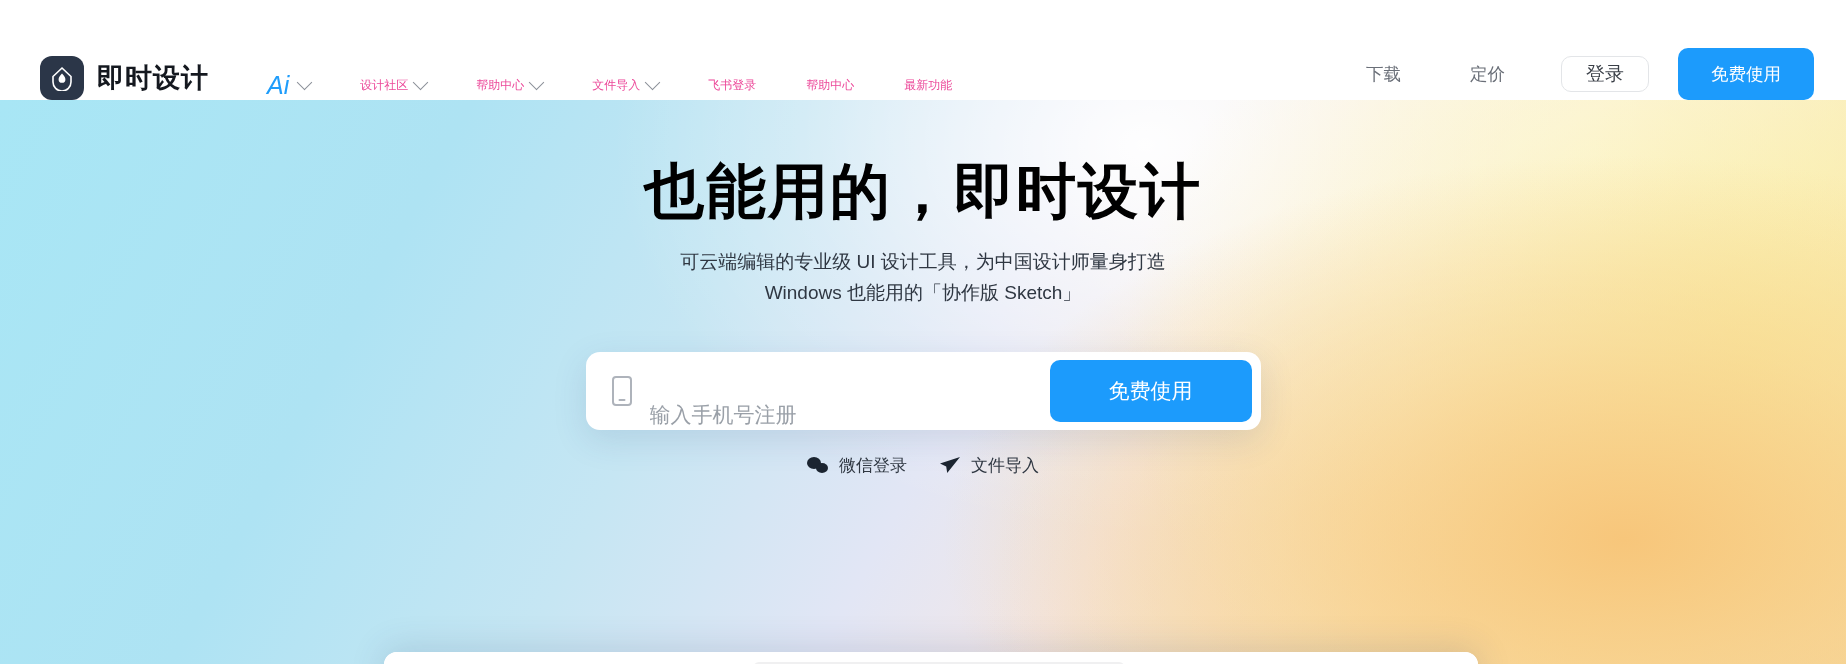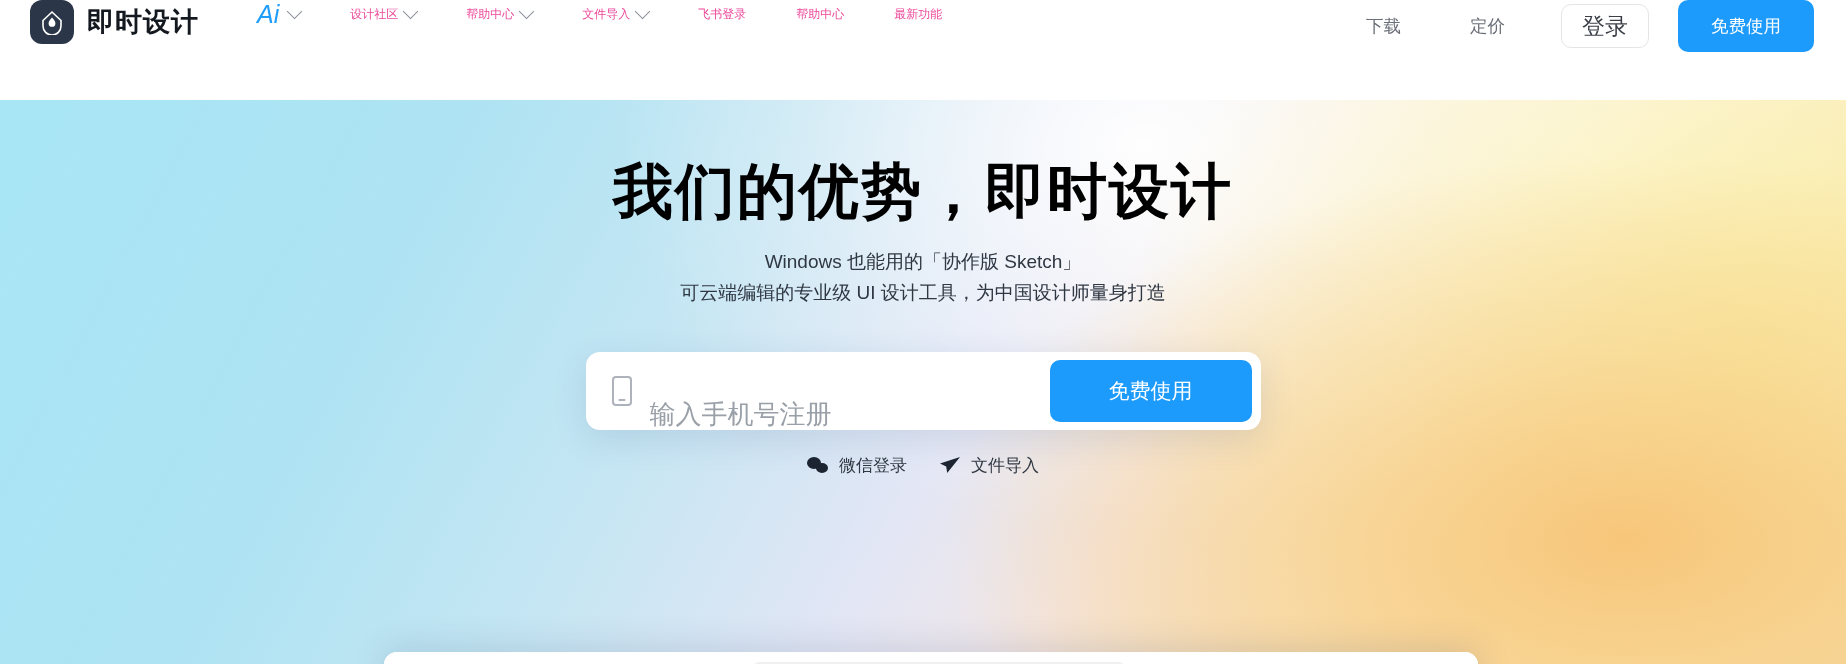--- a/index.html
+++ b/index.html
@@ -9,22 +9,22 @@
     background:#fff;
     -webkit-font-smoothing:antialiased;
   }
 
   
   .navbar{
     position:relative;
     height:100px;
     background:#fff;
     display:flex;
-    align-items:flex-start;
-    padding:0 32px 0 30px;
+    align-items:flex-end;
+    padding:0 32px 0 40px;
     z-index:20;
   }
   .brand{ display:flex; align-items:center; gap:13px; flex:0 0 auto; }
   .logo-tile{
     width:44px;height:44px;border-radius:12px;background:#2b3648;
     display:flex;align-items:center;justify-content:center;
   }
   .brand-name{
     font-size:27px;font-weight:bold;color:#14181f;letter-spacing:1px;
     white-space:nowrap;
@@ -36,22 +36,22 @@
     padding:0 25px;white-space:nowrap;cursor:pointer;
   }
   .nav-item.ai{ color:#1f9dfb; font-weight:normal; font-style:italic; font-size:25px; padding-left:22px;gap:10px;}
   .chev{ display:inline-block; width:11px;height:11px;
     border-right:1.6px solid #8b9099;border-bottom:1.6px solid #8b9099;
     transform:translateY(-3px) rotate(45deg); }
   .nav-right{ margin-left:auto; display:flex; align-items:center; gap:15px; }
   .nav-plain{ font-size:17.5px;color:#6a6f78;padding:0 27px;white-space:nowrap;cursor:pointer;}
   .btn-login{
     margin-left:14px;
-    width:88px;height:44px;border-radius:10px;border:1px solid #e3e5e8;
-    background:#fff;color:#3a3f47;font-size:23px;
+    width:88px;height:36px;border-radius:10px;border:1px solid #e3e5e8;
+    background:#fff;color:#3a3f47;font-size:19px;
     display:flex;align-items:center;justify-content:center;cursor:pointer;
     font-family:inherit;
   }
   .btn-free-top{
     margin-left:14px;
     width:136px;height:52px;border-radius:10px;border:none;
     background:#1c9bfc;color:#fff;font-size:17.5px;
     display:flex;align-items:center;justify-content:center;cursor:pointer;
     font-family:inherit;
   }
@@ -91,21 +91,21 @@
   .signup{
     width:675px;height:78px;background:#fff;border-radius:14px;
     box-shadow:0 10px 34px rgba(40,70,120,.13);
     display:flex;align-items:center;padding:0 9px 0 26px;
   }
   .phone-ico{ width:20px;height:30px;border:2px solid #aeb3bb;border-radius:4px;
     position:relative;flex:0 0 auto;}
   .phone-ico:after{content:"";position:absolute;left:50%;bottom:3px;
     transform:translateX(-50%);width:7px;height:2px;background:#aeb3bb;border-radius:1px;}
   .signup input{
-    flex:1;border:none;outline:none;font-size:26px;color:#2d333b;
+    flex:1;border:none;outline:none;font-size:21px;color:#2d333b;
     margin-left:18px;background:transparent;font-family:inherit;margin-top:48px;
   }
   .signup input::placeholder{ color:#9aa0a8; }
   .btn-free-main{
     width:202px;height:62px;border-radius:10px;border:none;background:#1c9bfc;
     color:#fff;font-size:21px;cursor:pointer;flex:0 0 auto;font-family:inherit;
   }
 
   
   .social{ display:flex;justify-content:center;align-items:center;gap:32px;margin-top:24px; }
@@ -178,25 +178,25 @@
   <div class="nav-right">
     <div class="nav-plain">下载</div>
     <div class="nav-plain">定价</div>
     <button class="btn-login">登录</button>
     <button class="btn-free-top">免费使用</button>
   </div>
 </div>
 
 <div class="hero">
 
-  <h1 class="hero-title">我们的优势，即时设计</h1>
+  <h1 class="hero-title">也能用的，即时设计</h1>
 
   <div class="hero-sub">
+    <div>可云端编辑的专业级 UI 设计工具，为中国设计师量身打造</div>
     <div>Windows 也能用的「协作版 Sketch」</div>
-    <div>可云端编辑的专业级 UI 设计工具，为中国设计师量身打造</div>
   </div>
 
   <div class="signup-wrap">
     <div class="signup">
       <span class="phone-ico"></span>
       <input type="text" placeholder="输入手机号注册" style="">
       <button class="btn-free-main">免费使用</button>
     </div>
   </div>
 

